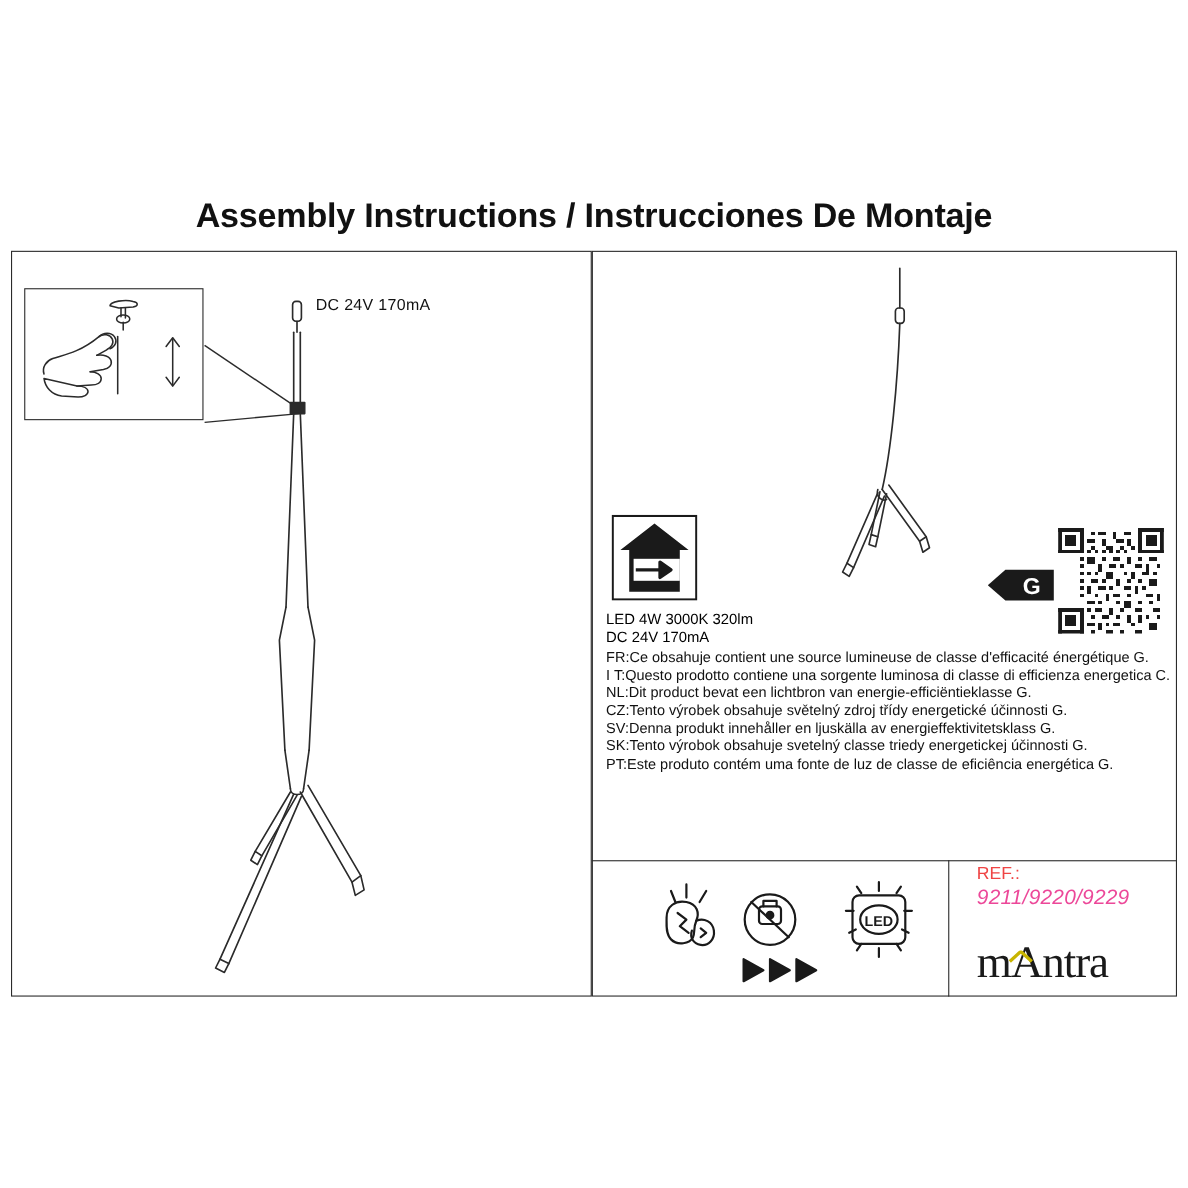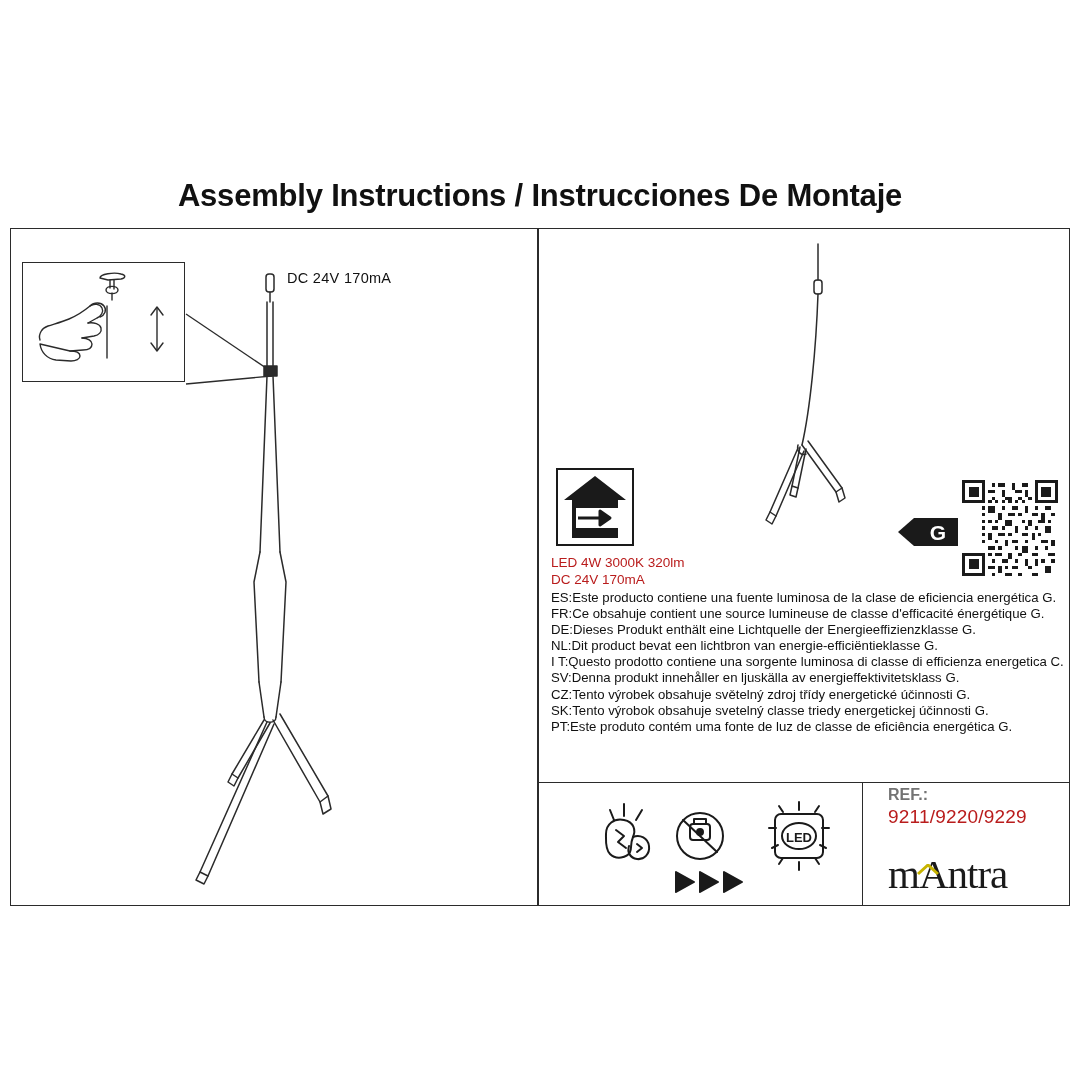--- a/index.html
+++ b/index.html
@@ -87,50 +87,50 @@
   
   #spec-block {
     position: absolute;
     left: 551px;
     top: 554px;
     width: 512px;
   }
   #spec-block .spec-line {
     font-size: 13.5px;
     line-height: 17px;
-    color: #b91c1c;
+    color: #000000;
     white-space: nowrap;
   }
   #lang-list {
     position: absolute;
     left: 551px;
     top: 590px;
     width: 515px;
   }
   #lang-list .lang-line {
     font-size: 13.2px;
     line-height: 16.1px;
     color: #111;
     white-space: nowrap;
   }
   #ref-label {
     position: absolute;
     left: 888px;
     top: 786px;
     font-size: 16px;
-    color: #737373;
-    font-weight: bold;
+    color: #ef4444;
   }
   #ref-value {
     position: absolute;
     left: 888px;
     top: 806px;
     font-size: 19px;
-    color: #b91c1c;
+    color: #ec4899;
     letter-spacing: 0.2px;
+    font-style: italic;
   }
   #brand {
     position: absolute;
     left: 888px;
     top: 836px;
     width: 170px;
     height: 58px;
   }
   .brand-text {
     font-family: "Liberation Serif", serif;
@@ -290,27 +290,25 @@
       <path d="M22 50 L50 50 M44 43 L54 50 L44 57 Z" fill="#1a1a1a" stroke="#1a1a1a" stroke-width="3" stroke-linejoin="round"></path>
     </svg>
   </div>
 
   <div id="spec-block">
     <div class="spec-line">LED  4W  3000K  320lm</div>
     <div class="spec-line">DC  24V  170mA</div>
   </div>
 
   <div id="lang-list">
-    <div class="lang-line">ES:Este producto contiene una fuente luminosa de la clase de eficiencia energética G.</div>
     <div class="lang-line">FR:Ce obsahuje contient une source lumineuse de classe d'efficacité énergétique G.</div>
-    <div class="lang-line">DE:Dieses Produkt enthält eine Lichtquelle der Energieeffizienzklasse G.</div>
+    <div class="lang-line">I T:Questo prodotto contiene una sorgente luminosa di classe di efficienza energetica C.</div>
     <div class="lang-line">NL:Dit product bevat een lichtbron van energie-efficiëntieklasse G.</div>
-    <div class="lang-line">I T:Questo prodotto contiene una sorgente luminosa di classe di efficienza energetica C.</div>
+    <div class="lang-line">CZ:Tento výrobek obsahuje světelný zdroj třídy energetické účinnosti G.</div>
     <div class="lang-line">SV:Denna produkt innehåller en ljuskälla av energieffektivitetsklass G.</div>
-    <div class="lang-line">CZ:Tento výrobek obsahuje světelný zdroj třídy energetické účinnosti G.</div>
     <div class="lang-line">SK:Tento výrobok obsahuje svetelný classe triedy energetickej účinnosti G.</div>
     <div class="lang-line">PT:Este produto contém uma fonte de luz de classe de eficiência energética G.</div>
   </div>
 
   <div class="g-arrow">
     <svg width="62" height="32" viewBox="0 0 62 32">
       <path d="M0 16 L16 2 L60 2 L60 30 L16 30 Z" fill="#1a1a1a"></path>
       <text x="40" y="24" font-family="Liberation Sans, sans-serif" font-size="21" font-weight="bold" fill="#ffffff" text-anchor="middle">G</text>
     </svg>
   </div>

